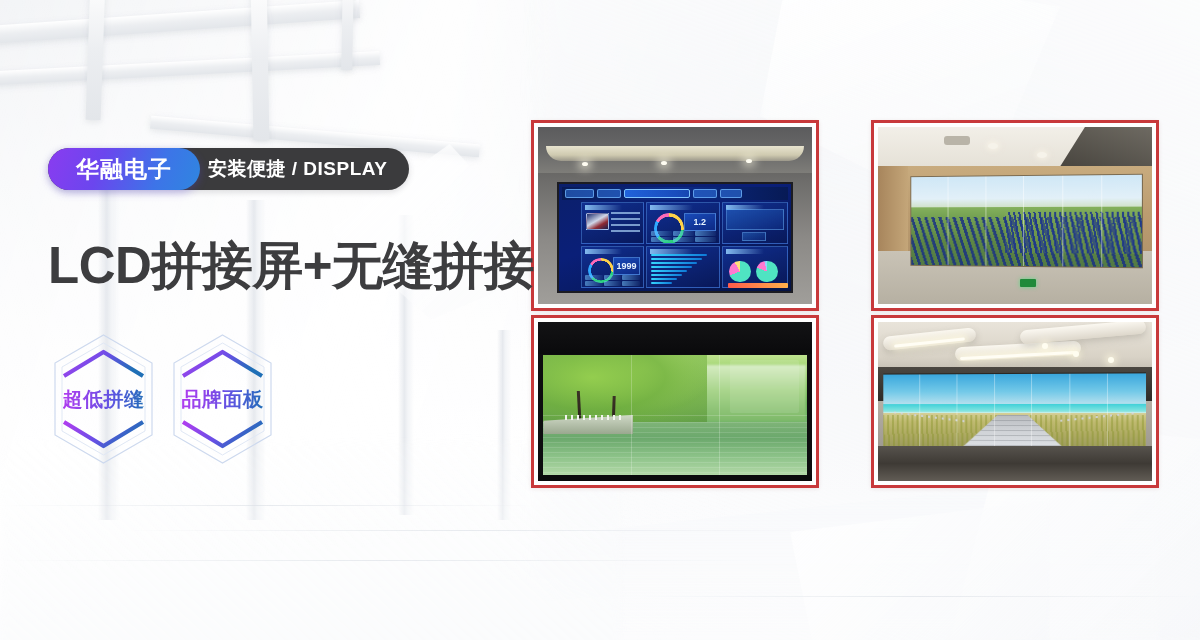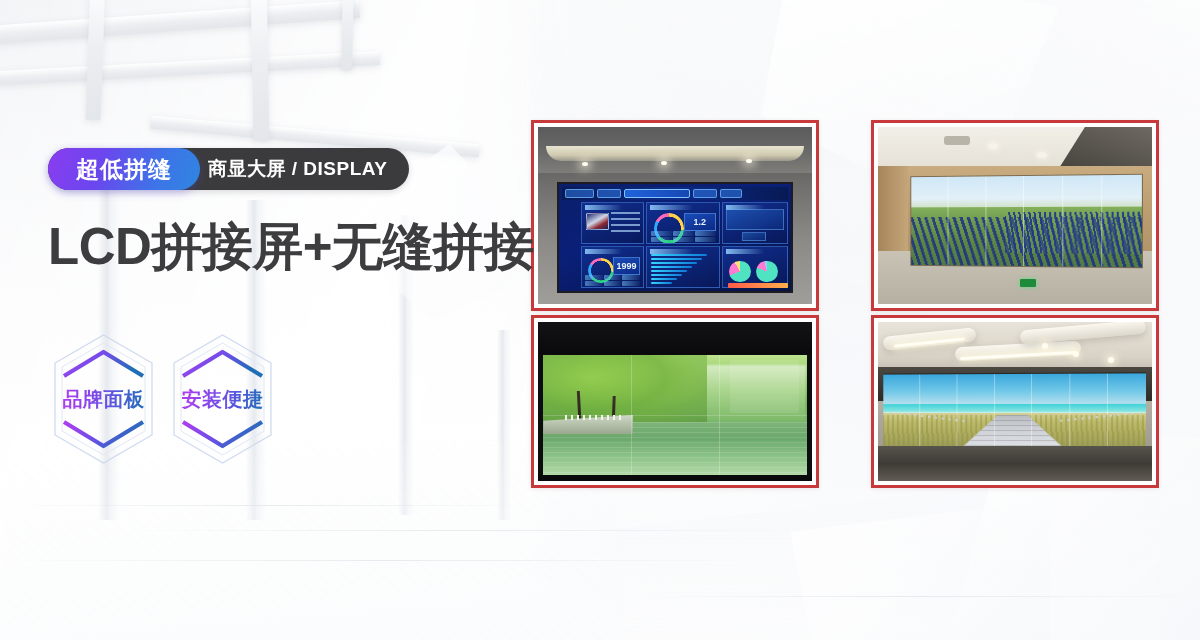--- a/index.html
+++ b/index.html
@@ -139,21 +139,21 @@
     display:flex; align-items:center; justify-content:center;
     box-shadow:0 3px 9px rgba(90,70,220,.30);
     z-index:2;
   }
   .badge-pill-text {
     color:#fff; font-size:23px; font-weight:bold; letter-spacing:1px;
   }
 
   
   .title {
-    position:absolute; left:0; top:219px;
+    position:absolute; left:0; top:238px;
     font-size:51px;
     font-weight:bold;
     color:#3d3d3f;
     letter-spacing:-.5px;
     white-space:nowrap;
     line-height:1.1;
   }
   .subtitle {
     position:absolute; left:2px; top:296px;
     font-size:21px;
@@ -450,66 +450,66 @@
     <div class="floorline fl-1"></div>
     <div class="floorline fl-2"></div>
     <div class="floorline fl-3"></div>
     <div class="floorline fl-4"></div>
   </div>
 
   <div class="left-col">
 
     <div class="badge-row">
       <div class="badge-dark">
-        <span class="badge-dark-text">商显大屏 / DISPLAY</span>
+        <span class="badge-dark-text">安装便捷 / DISPLAY</span>
       </div>
       <div class="badge-pill">
-        <span class="badge-pill-text">超低拼缝</span>
+        <span class="badge-pill-text">华融电子</span>
       </div>
     </div>
 
     <h1 class="title">LCD拼接屏+无缝拼接</h1>
 
     <div class="hex-row">
 
+      <div class="hex-item">
+        <svg width="111" height="138" viewBox="0 0 111 138">
+          <defs>
+            <linearGradient id="g0" x1="0" y1="0" x2="1" y2="0.3">
+              <stop offset="0%" stop-color="#b13df0"></stop>
+                <stop offset="55%" stop-color="#6a4fe6"></stop>
+                <stop offset="100%" stop-color="#1f6fb6"></stop>
+            </linearGradient>
+          </defs>
+          <polygon points="55.5,5 104,33 104,105 55.5,133 7,105 7,33" fill="none" stroke="#cdd9ee" stroke-width="1.2"></polygon>
+          <polygon points="55.5,13 97,37 97,101 55.5,125 14,101 14,37" fill="none" stroke="#e0e8f5" stroke-width="1"></polygon>
+          <polyline points="16,46 55.5,22 95,46" fill="none" stroke="url(#g0)" stroke-width="4.2" stroke-linejoin="round"></polyline>
+          <polyline points="16,92 55.5,116 95,92" fill="none" stroke="url(#g0)" stroke-width="4.2" stroke-linejoin="round"></polyline>
+        </svg>
+        <span class="hex-label">超低拼缝</span>
+      </div>
 
       <div class="hex-item">
         <svg width="111" height="138" viewBox="0 0 111 138">
           <defs>
             <linearGradient id="g1" x1="0" y1="0" x2="1" y2="0.3">
               <stop offset="0%" stop-color="#b13df0"></stop>
                 <stop offset="55%" stop-color="#6a4fe6"></stop>
                 <stop offset="100%" stop-color="#1f6fb6"></stop>
             </linearGradient>
           </defs>
           <polygon points="55.5,5 104,33 104,105 55.5,133 7,105 7,33" fill="none" stroke="#cdd9ee" stroke-width="1.2"></polygon>
           <polygon points="55.5,13 97,37 97,101 55.5,125 14,101 14,37" fill="none" stroke="#e0e8f5" stroke-width="1"></polygon>
           <polyline points="16,46 55.5,22 95,46" fill="none" stroke="url(#g1)" stroke-width="4.2" stroke-linejoin="round"></polyline>
           <polyline points="16,92 55.5,116 95,92" fill="none" stroke="url(#g1)" stroke-width="4.2" stroke-linejoin="round"></polyline>
         </svg>
         <span class="hex-label">品牌面板</span>
       </div>
 
 
-      <div class="hex-item">
-        <svg width="111" height="138" viewBox="0 0 111 138">
-          <defs>
-            <linearGradient id="g3" x1="0" y1="0" x2="1" y2="0.3">
-              <stop offset="0%" stop-color="#b13df0"></stop>
-                <stop offset="55%" stop-color="#6a4fe6"></stop>
-                <stop offset="100%" stop-color="#1f6fb6"></stop>
-            </linearGradient>
-          </defs>
-          <polygon points="55.5,5 104,33 104,105 55.5,133 7,105 7,33" fill="none" stroke="#cdd9ee" stroke-width="1.2"></polygon>
-          <polygon points="55.5,13 97,37 97,101 55.5,125 14,101 14,37" fill="none" stroke="#e0e8f5" stroke-width="1"></polygon>
-          <polyline points="16,46 55.5,22 95,46" fill="none" stroke="url(#g3)" stroke-width="4.2" stroke-linejoin="round"></polyline>
-          <polyline points="16,92 55.5,116 95,92" fill="none" stroke="url(#g3)" stroke-width="4.2" stroke-linejoin="round"></polyline>
-        </svg>
-        <span class="hex-label">安装便捷</span>
-      </div>
 
     </div>
   </div>
 
   <div class="frame f-tl">
     <div class="frame-inner">
       <div class="p1">
         <div class="p1-ceil"></div>
         <div class="p1-cove"></div>
         <div class="p1-spot p1-s1"></div>

